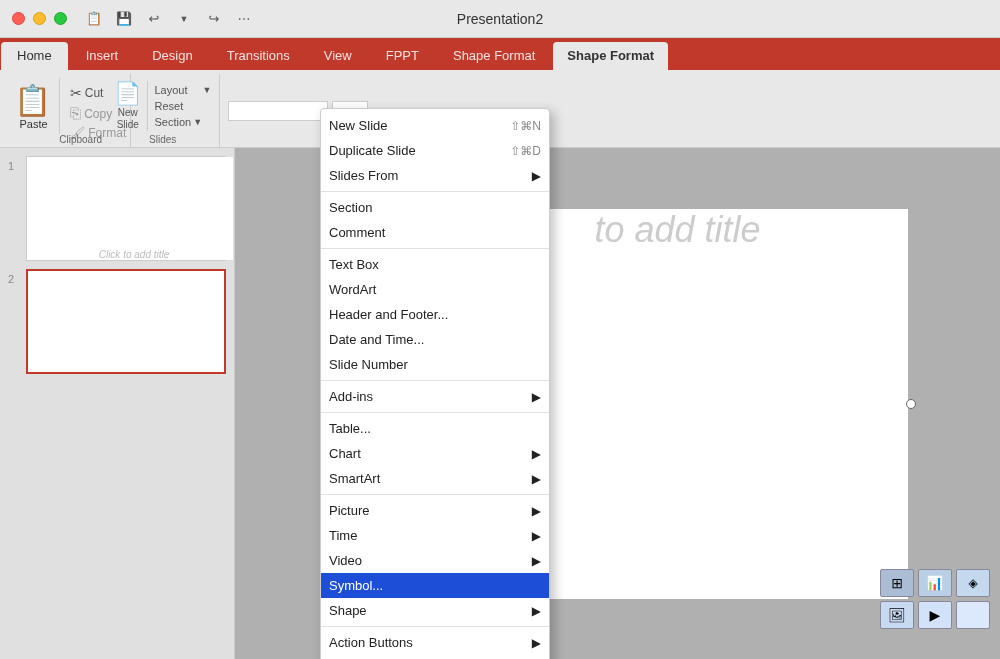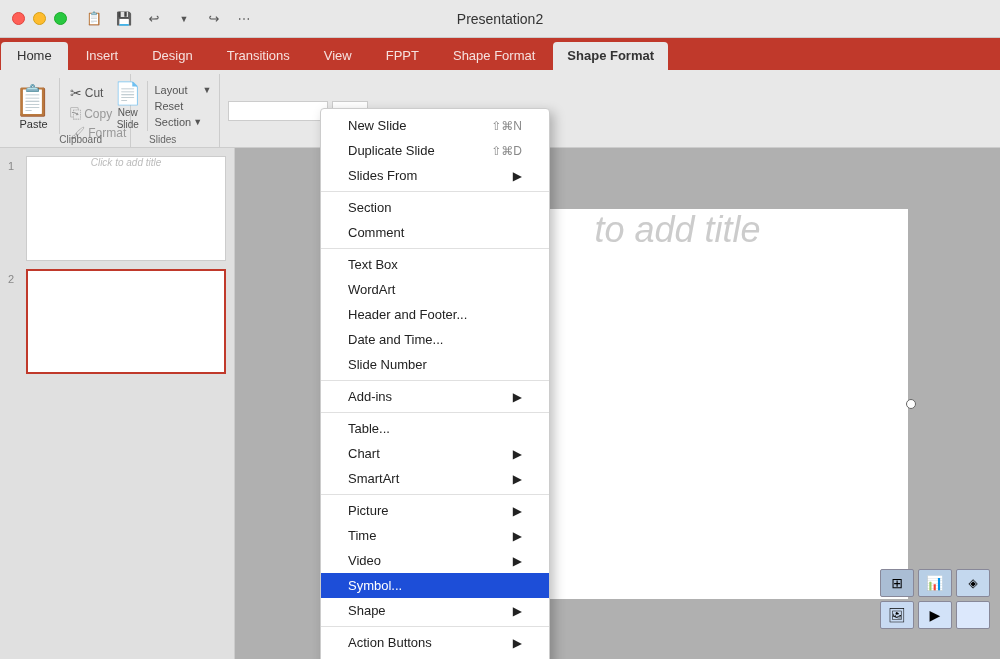--- a/index.html
+++ b/index.html
@@ -39,21 +39,21 @@
     .slide-thumb.selected { border: 2px solid #c0392b; }
 
     
     .canvas-area { flex: 1; background: #b0b0b0; display: flex; align-items: center; justify-content: center; position: relative; overflow: hidden; }
     .slide-canvas { width: 580px; height: 390px; background: #fff; position: relative; display: flex; align-items: flex-start; justify-content: center; }
     .slide-border-handle { position: absolute; right: -8px; top: 50%; width: 10px; height: 10px; border-radius: 50%; border: 1px solid #666; background: #fff; transform: translateY(-50%); }
     .dropdown-menu {
       position: absolute; top: 108px; left: 320px; width: 230px; background: #fff; border: 1px solid #ccc; box-shadow: 4px 4px 12px rgba(0,0,0,0.25); z-index: 200; padding: 4px 0; border-radius: 4px;
     }
     .menu-item {
-      display: flex; align-items: center; justify-content: space-between; padding: 5px 27px; font-size: 13px; color: #222; cursor: pointer;
+      display: flex; align-items: center; justify-content: space-between; padding: 5px 8px; font-size: 13px; color: #222; cursor: pointer;
     }
     .menu-item.highlighted { background: #1d4ed8; color: #fff; }
     .menu-item .shortcut { color: #888; font-size: 12px; margin-left: auto; }
     .menu-item .arrow { margin-left: 8px; font-size: 12px; }
     .menu-separator { height: 1px; background: #e0e0e0; margin: 3px 0; }
   </style>
 </head>
 <body>
 
 <div class="title-bar">
@@ -140,21 +140,21 @@
     </div>
   </div>
 </div>
 
 <div class="main-area">
 
   <div class="slide-panel">
     <div style="display:flex; align-items:flex-start; gap:4px;">
       <div style="font-size:11px; color:#888; min-width:14px; padding-top:4px;">1</div>
       <div class="slide-thumb" style="flex:1; height:105px;">
-        <div style="width:100%; height:100%; background:#fff; display:flex; align-items:flex-start; justify-content:center;">
+        <div style="width:100%; height:100%; background:#fff; display:flex; align-items:flex-end; justify-content:center;margin-left:8px;">
           <div style="font-size:10px; color:#bbb; font-style:italic;">Click to add title</div>
         </div>
       </div>
     </div>
     <div style="display:flex; align-items:flex-start; gap:4px;">
       <div style="font-size:11px; color:#888; min-width:14px; padding-top:4px;">2</div>
       <div class="slide-thumb selected" style="flex:1; height:105px;">
         <div style="width:100%; height:100%; background:#fff;"></div>
       </div>
     </div>

